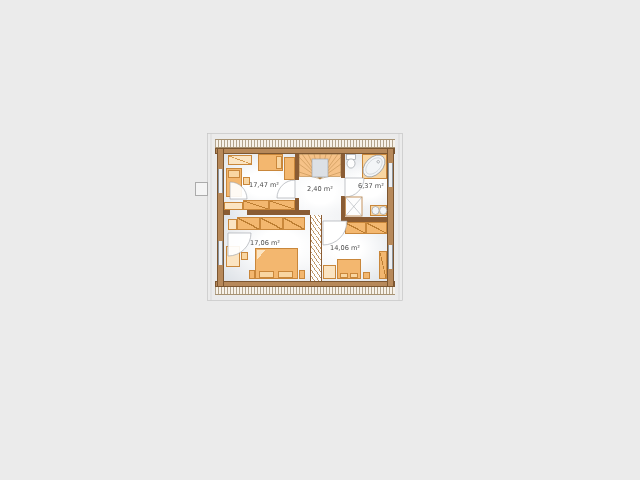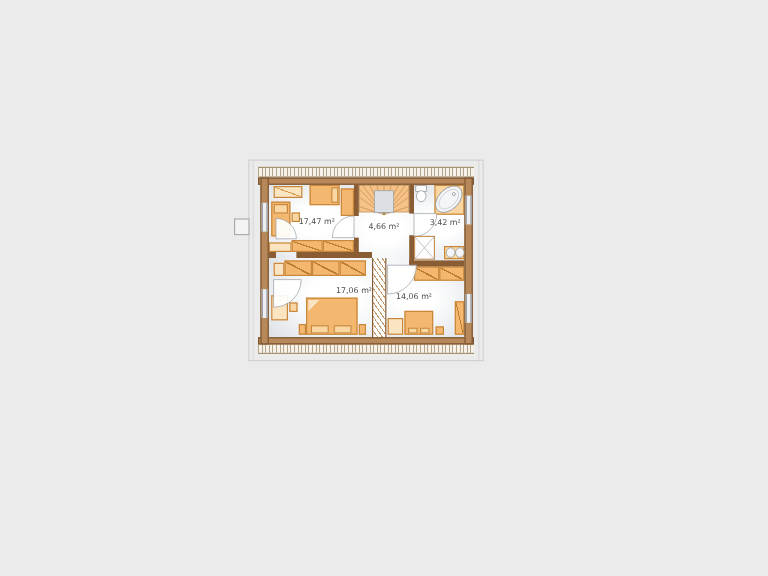--- a/index.html
+++ b/index.html
@@ -163,18 +163,18 @@
       <line x1="155" y1="64" x2="138.5" y2="83" stroke="#9aa0a6" stroke-width="0.5"></line>
     </g>
 
     <g>
       <ellipse cx="168.5" cy="77.5" rx="3.6" ry="4" fill="#f3f5f7" stroke="#8d9298" stroke-width="0.6"></ellipse>
       <ellipse cx="176.2" cy="77.5" rx="3.6" ry="4" fill="#f3f5f7" stroke="#8d9298" stroke-width="0.6"></ellipse>
     </g>
   </svg>
 
   <div class="lab" style="left:57px;top:52px">17,47 m²</div>
-  <div class="lab" style="left:113px;top:56px">4,66 m²</div>
-  <div class="lab" style="left:164px;top:53px">3,42 m²</div>
-  <div class="lab" style="left:88px;top:110px">17,06 m²</div>
+  <div class="lab" style="left:113px;top:56px">2,40 m²</div>
+  <div class="lab" style="left:164px;top:53px">6,37 m²</div>
+  <div class="lab" style="left:58px;top:110px">17,06 m²</div>
   <div class="lab" style="left:138px;top:115px">14,06 m²</div>
 
 </div>
 
 </body></html>

